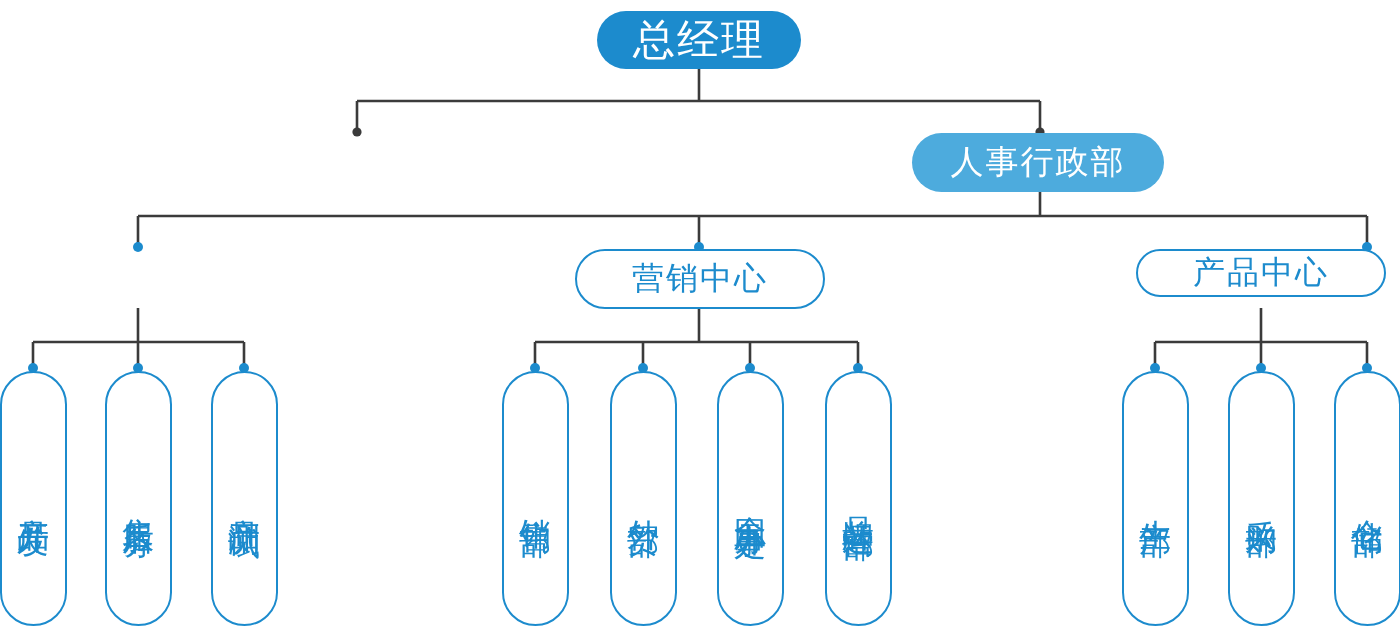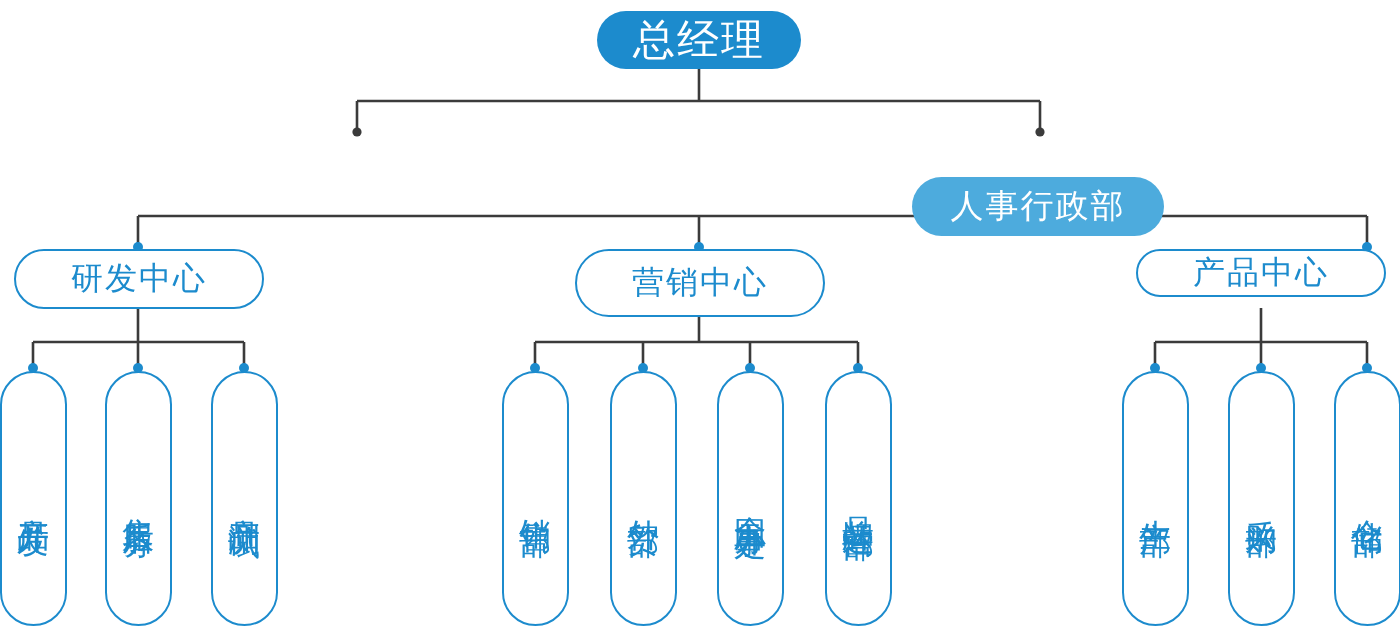--- a/index.html
+++ b/index.html
@@ -123,29 +123,26 @@
       <circle cx="1261" cy="368" r="5" fill="#1c8bcd"></circle>
       <circle cx="1367" cy="368" r="5" fill="#1c8bcd"></circle>
     </g>
   </svg>
 
   <div class="node level-0" style="left:597px; top:11px; width:204px; height:58px;">
     <span>总经理</span>
   </div>
 
 
-  <div class="node level-1" style="left:912px; top:133px; width:252px; height:59px;margin-top:44px;">
+  <div class="node level-1" style="left:912px; top:133px; width:252px; height:59px;">
     <span>人事行政部</span>
   </div>
 
-  <div class="node level-2" style="left:14px; top:249px; width:250px; height:60px;">
-    <span>研发中心</span>
-  </div>
 
-  <div class="node level-2" style="left:575px; top:249px; width:250px; height:68px;">
+  <div class="node level-2" style="left:575px; top:249px; width:250px; height:60px;">
     <span>营销中心</span>
   </div>
 
   <div class="node level-2" style="left:1136px; top:249px; width:250px; height:48px;">
     <span>产品中心</span>
   </div>
 
   <div class="node level-3" style="left:0px; top:371px; width:67px; height:255px;">
     <span class="vlabel">产品开发</span>
   </div>

